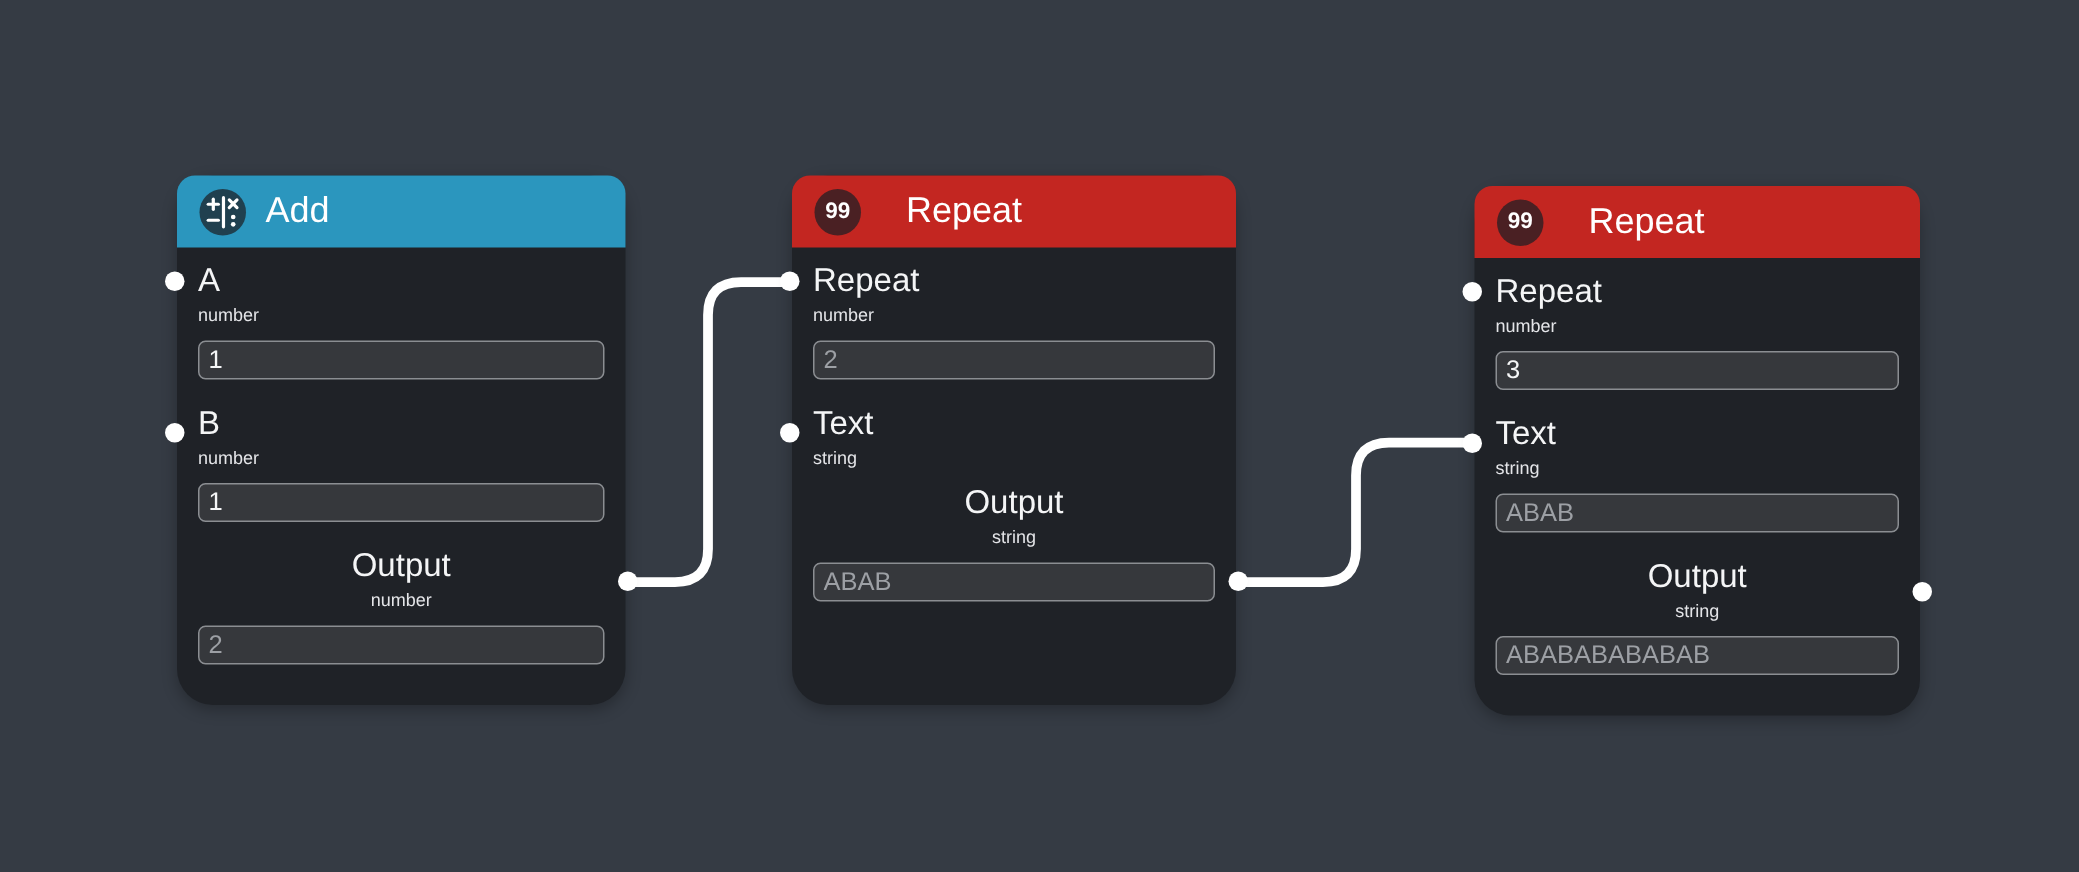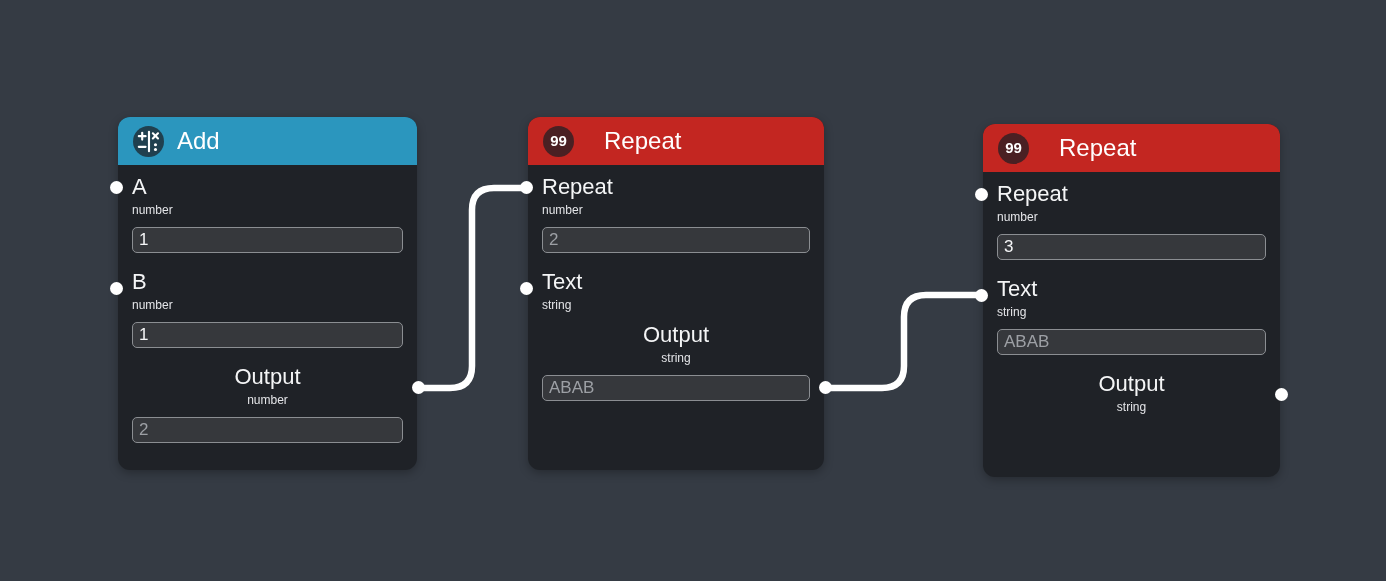--- a/index.html
+++ b/index.html
@@ -21,21 +21,21 @@
     fill:none;
     stroke:#ffffff;
     stroke-width:6.5;
     pointer-events:stroke;
   }
 
   .node {
     position:absolute;
     width:299px; height:353px;
     background:#1f2227;
-    border-radius:12px;
+    border-radius:24px;
     box-shadow:0 3px 10px rgba(0,0,0,0.28);
   }
   .node-add     { left:118px; top:117px; width:299px; }
   .node-repeat1 { left:528px; top:117px; width:296px; }
   .node-repeat2 { left:983px; top:124px; width:297px; }
 
   .node-header {
     height:48px;
     border-radius:12px 12px 0 0;
     display:flex; align-items:center;
@@ -189,20 +189,21 @@
         <input class="field" value="3" style="">
       </div>
       <div class="port-section">
         <div class="port-label">Text</div>
         <div class="port-type">string</div>
         <input class="field dim" readonly="" value="ABAB" style="">
       </div>
       <div class="port-section">
         <div class="port-label align-right">Output</div>
         <div class="port-type align-right">string</div>
+        <input class="field dim" readonly="" value="ABABABABABAB" style="">
       </div>
     </div>
     <span class="port-dot dot-in dot-row1"></span>
     <span class="port-dot dot-in dot-row2"></span>
     <span class="port-dot dot-out dot-row3"></span>
   </div>
 
 </div>
 
 </body></html>

